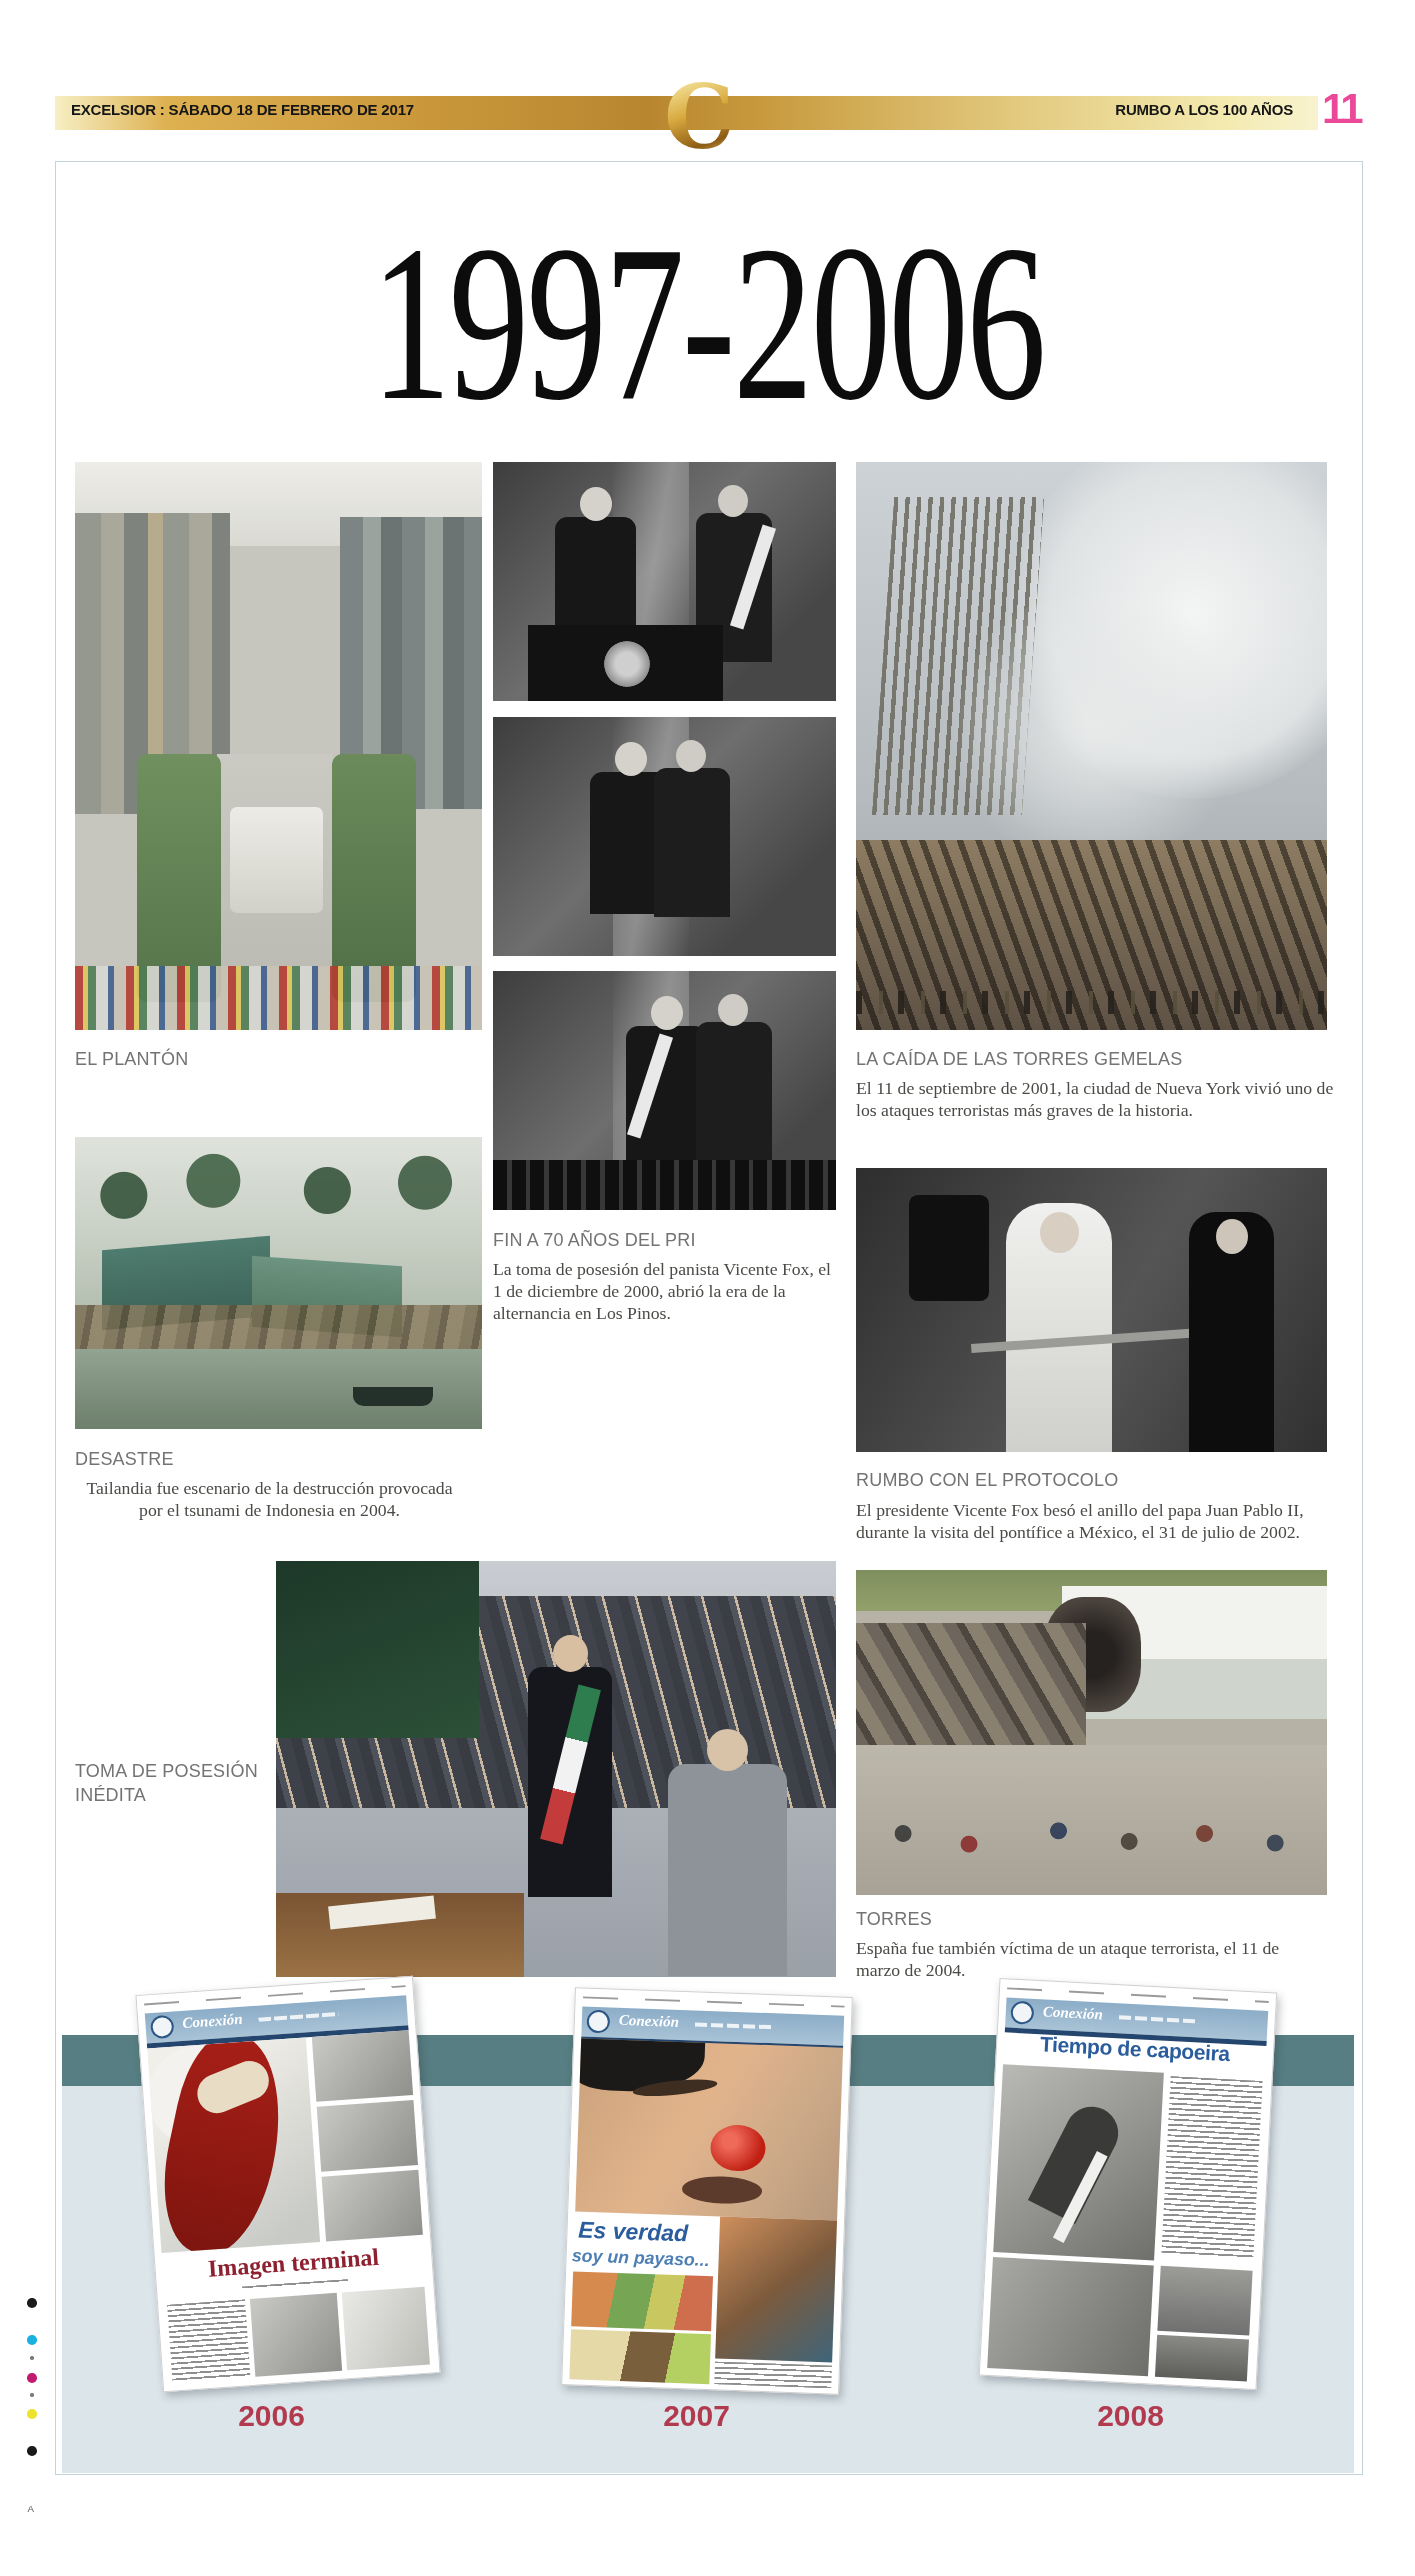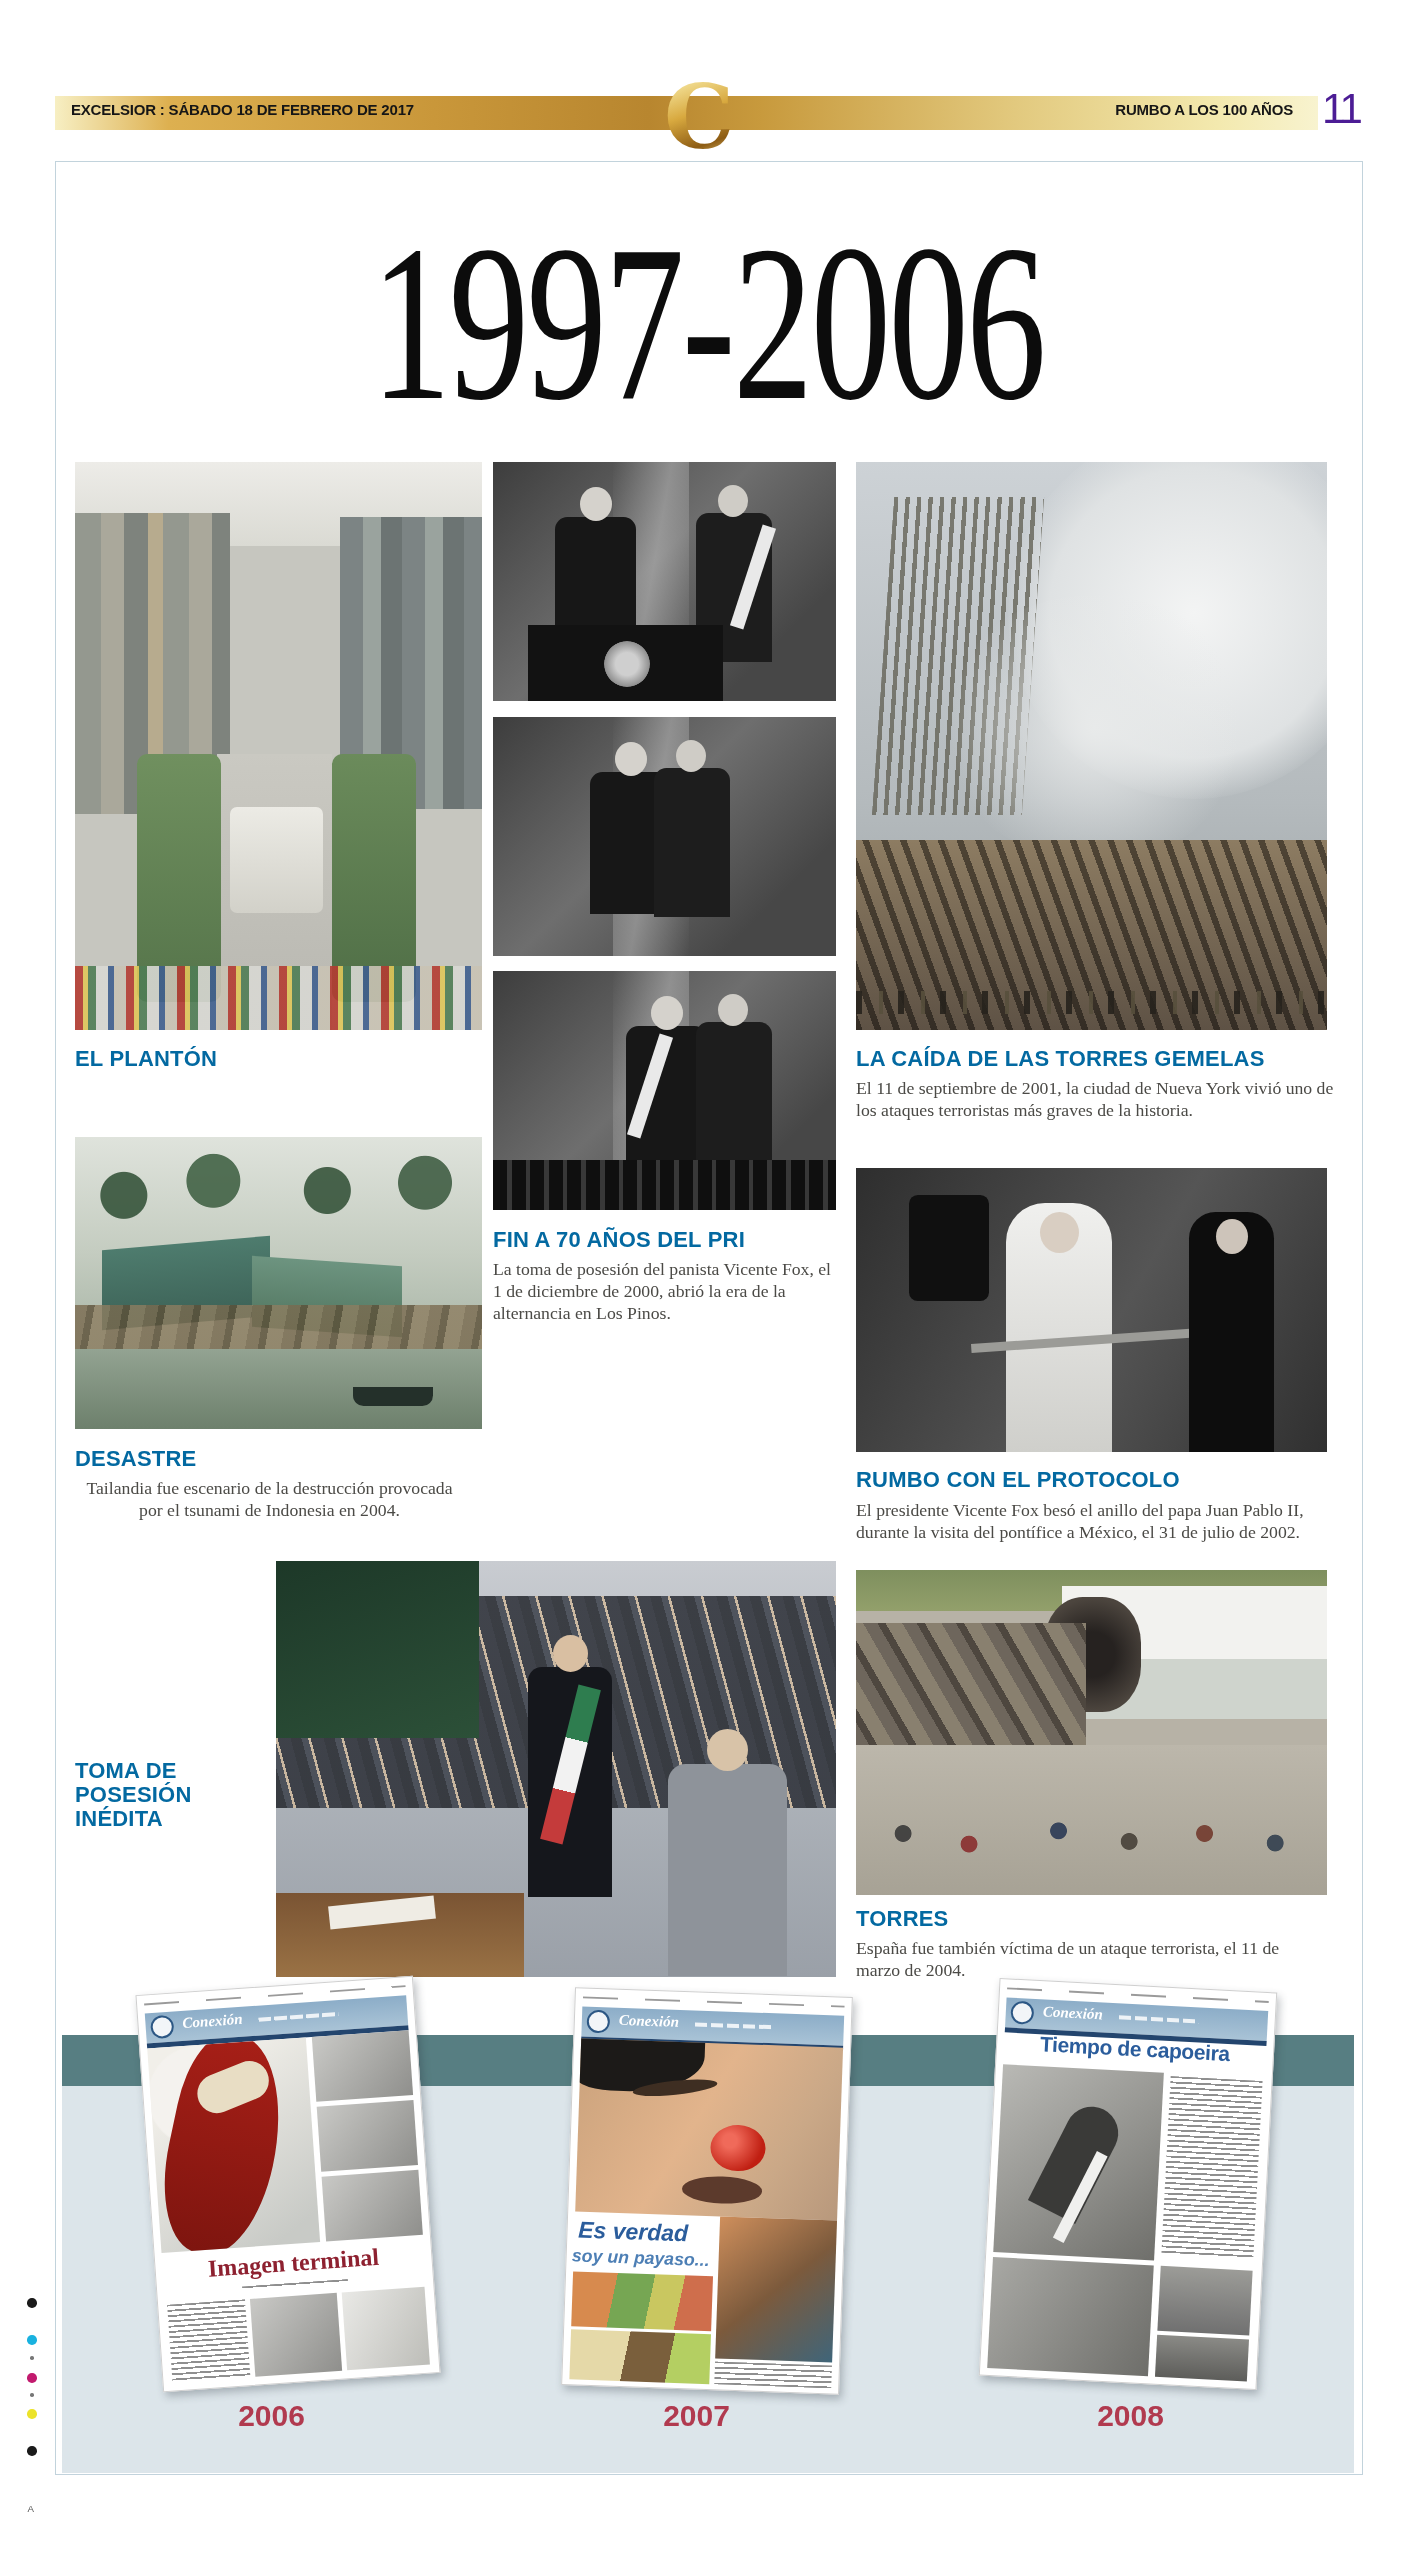--- a/index.html
+++ b/index.html
@@ -5,35 +5,35 @@
   html,body{margin:0;padding:0;background:#ffffff;}
   .sheet{position:relative;width:1415px;height:2576px;background:#fff;overflow:hidden;
          font-family:"Liberation Sans",sans-serif;}
   .abs{position:absolute;}
 
   
   .goldbar{left:55px;top:96px;width:1263px;height:34px;
     background:linear-gradient(to right,#f7efc3 0%,#ddb050 9%,#c9973a 30%,#b8862f 47%,#c89a3d 56%,#e2c97e 76%,#f3e9ae 92%,#f8f3cf 100%);}
   .mast-left{left:71px;top:101px;font-size:15px;font-weight:700;color:#161616;letter-spacing:-0.2px;}
   .mast-right{left:1044px;top:101px;width:249px;text-align:right;font-size:15px;font-weight:700;color:#161616;letter-spacing:-0.2px;}
-  .pagenum{left:1322px;top:85px;font-size:42px;font-weight:400;color:#4c1d95;letter-spacing:-2.7px;}
+  .pagenum{left:1322px;top:85px;font-size:42px;font-weight:700;color:#ec4899;letter-spacing:-2.7px;}
   .emblem{left:662px;top:71px;width:74px;height:92px;font-family:"DejaVu Serif",serif;font-weight:700;
     font-size:88px;line-height:92px;text-align:center;
     background:linear-gradient(160deg,#f8eaa6 10%,#d8a93f 45%,#8d5c14 75%,#e9cd7c 95%);
     -webkit-background-clip:text;background-clip:text;color:transparent;text-shadow:0 0 0 rgba(0,0,0,0);}
 
   
   .frame{left:55px;top:161px;width:1306px;height:2312px;border:0.9px solid #c2d3dc;background:#fff;}
 
   
   .bigtitle{left:0;top:211px;width:1415px;text-align:center;font-family:"Liberation Serif",serif;
     font-size:223px;line-height:1;color:#0c0c0c;transform:scaleX(.72);transform-origin:50% 50%;letter-spacing:-3.5px;}
 
   
-  .hd{font-weight:700;font-size:22px;color:#0369a1;letter-spacing:0.2px;line-height:24px;}
+  .hd{font-weight:400;font-size:18px;color:#737373;letter-spacing:0.2px;line-height:24px;}
   .cap{font-family:"Liberation Serif",serif;font-size:17.7px;line-height:22px;color:#4b4a46;}
   .hd-planton{left:75px;top:1047px;}       .cap-planton{left:75px;top:1077px;width:442px;}
   .hd-torres{left:856px;top:1047px;}       .cap-torres{left:856px;top:1077px;width:482px;}
   .hd-pri{left:493px;top:1228px;}          .cap-pri{left:493px;top:1258px;width:347px;}
   .hd-desastre{left:75px;top:1447px;}      .cap-desastre{left:75px;top:1477px;width:389px;text-align:center;}
   .hd-protocolo{left:856px;top:1468px;}    .cap-protocolo{left:856px;top:1499px;width:482px;}
   .hd-toma{left:75px;top:1759px;width:203px;} 
   .cap-toma{left:75px;top:1835px;width:199px;font-size:17px;line-height:20px;}
   .hd-atocha{left:856px;top:1907px;}       .cap-atocha{left:856px;top:1937px;width:451px;}
 

